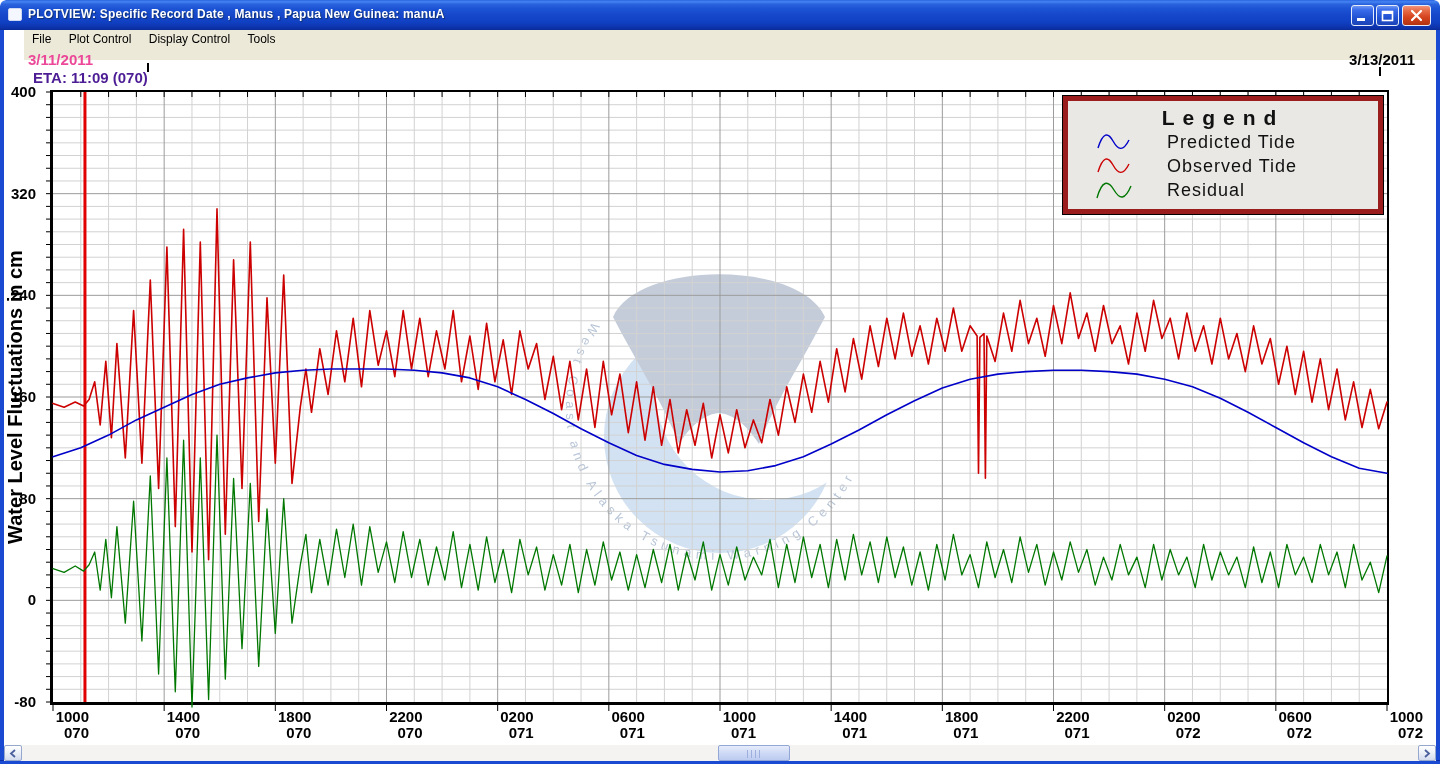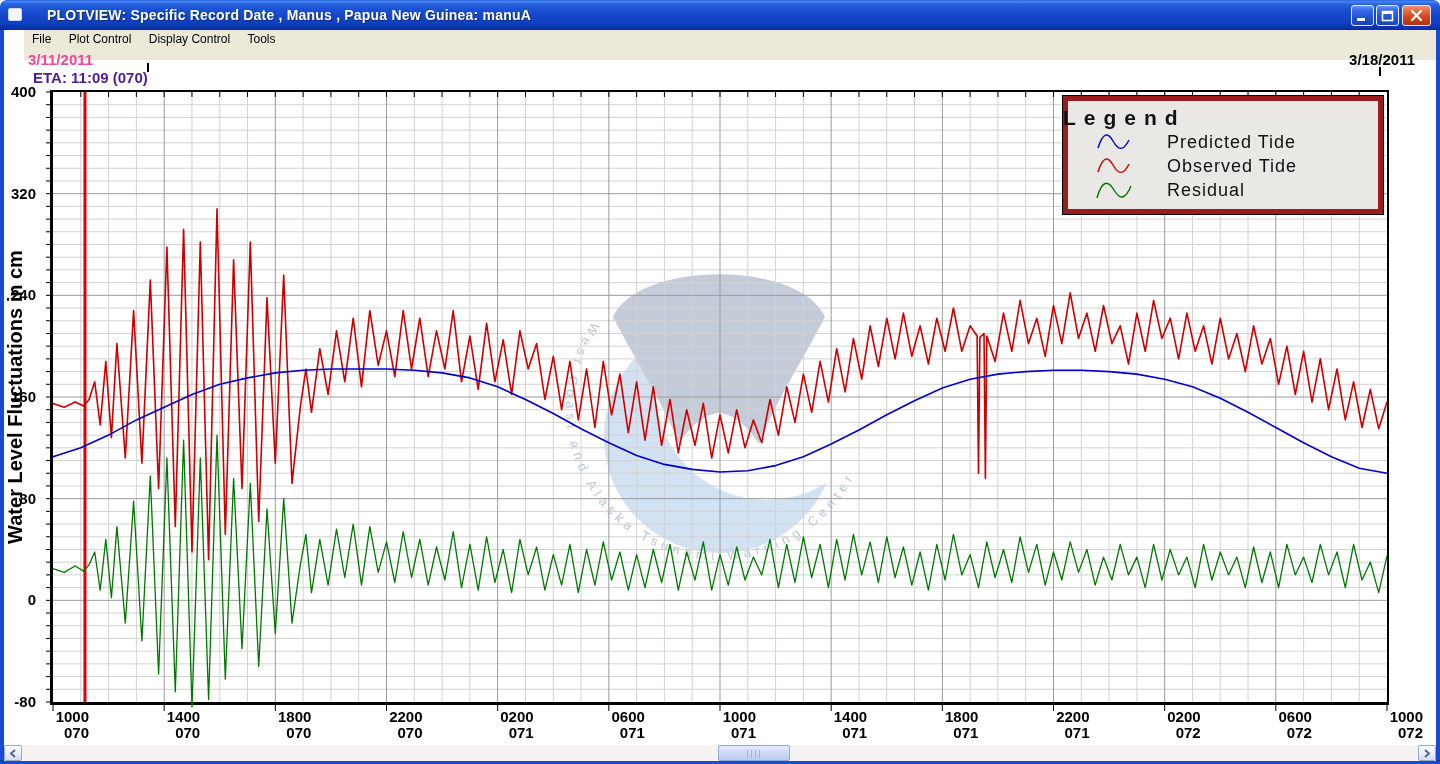--- a/index.html
+++ b/index.html
@@ -4,21 +4,21 @@
 <style>
   html,body{margin:0;padding:0;background:#ffffff;}
   *{box-sizing:border-box;}
   body{font-family:"Liberation Sans", sans-serif;}
   #window{position:relative;width:1440px;height:764px;background:#fff;overflow:hidden;border-radius:6px 6px 0 0;}
 
   
   #titlebar{position:absolute;left:0;top:0;width:1440px;height:30px;border-radius:6px 6px 0 0;
     background:linear-gradient(180deg,#2a64e0 0%,#4484f3 6%,#2a62dd 14%,#1b52d3 30%,#1545c9 55%,#1040c2 75%,#0c2fa5 96%,#092a90 100%);}
   #win-icon{position:absolute;left:8px;top:8px;width:14px;height:13px;background:#f4f7ff;border:1px solid #cfd8f2;border-radius:2px;}
-  #win-title{position:absolute;left:28px;top:7px;color:#fff;font-size:14px;font-weight:bold;letter-spacing:.2px;text-shadow:1px 1px 1px #10306e;white-space:nowrap;margin-left:19px;}
+  #win-title{position:absolute;left:28px;top:7px;color:#fff;font-size:12px;font-weight:bold;letter-spacing:.2px;text-shadow:1px 1px 1px #10306e;white-space:nowrap;}
   .xp-btn{position:absolute;top:5px;height:21px;border-radius:3px;border:1px solid #e6ecf9;display:flex;align-items:center;justify-content:center;cursor:default;}
   .xp-blue{background:linear-gradient(180deg,#6f96f2 0%,#3a6cec 20%,#2152d2 60%,#1c44b8 100%);}
   #btn-min{right:66px;width:23px;}
   #btn-max{right:41px;width:23px;}
   #btn-close{right:9px;width:29px;background:linear-gradient(180deg,#f1927b 0%,#e66a46 25%,#d4431d 60%,#b23312 100%);}
 
   
   #menubar{position:absolute;left:4px;top:30px;width:1432px;height:30px;background:#ece9d8;font-size:12px;color:#000;margin-left:20px;}
   .menu-item{display:inline-block;padding:0 7px;line-height:18px;}
   .menu-item:first-child{padding-left:8px;}
@@ -44,21 +44,21 @@
   .x-tick-col{position:absolute;width:72px;text-align:right;font-size:15px;font-weight:bold;color:#000;line-height:16px;}
 
   
   #plot{position:absolute;left:50px;top:90px;width:1339px;height:615px;background:#fff;
     border:solid #000;border-width:2px 2px 3px 3px;}
   #plot-svg{overflow:visible;display:block;}
 
   
   #legend{position:absolute;left:1062px;top:95px;width:322px;height:120px;background:#e9e8e5;
     border:1px solid #000;box-shadow:inset 0 0 0 5px #9b1c1c;padding:8px 0 0 0;}
-  #legend-title{text-align:left;font-size:21px;font-weight:bold;letter-spacing:8px;color:#111;margin-top:2px;}
+  #legend-title{text-align:center;font-size:21px;font-weight:bold;letter-spacing:8px;color:#111;margin-top:2px;}
   .legend-row{display:flex;align-items:center;height:24px;margin-left:32px;}
   .legend-icon{width:40px;height:24px;flex:0 0 40px;}
   .legend-label{margin-left:32px;font-size:18px;letter-spacing:1px;color:#111;white-space:nowrap;}
 
   
   #hscroll{position:absolute;left:4px;top:744px;width:1432px;height:17px;background:#f4f3f1;border-top:1px solid #fff;}
   .scroll-btn{position:absolute;top:0;width:18px;height:16px;border:1px solid #97a8cf;border-radius:2px;
     background:linear-gradient(180deg,#ffffff 0%,#f0f3f9 40%,#d3dbee 100%);display:flex;align-items:center;justify-content:center;}
   #scroll-left{left:0;}
   #scroll-right{right:0;}
@@ -98,21 +98,21 @@
     <span class="menu-item">Plot Control</span>
     <span class="menu-item">Display Control</span>
     <span class="menu-item">Tools</span>
   </div>
 
   <div class="win-border" id="border-left"></div>
   <div class="win-border" id="border-right"></div>
   <div class="win-border" id="border-bottom"></div>
 
   <div id="date-left">3/11/2011</div>
-  <div id="date-right">3/18/2011</div>
+  <div id="date-right">3/13/2011</div>
   <div id="eta-label">ETA: 11:09 (070)</div>
   <div class="date-tick" id="date-tick-left"></div>
   <div class="date-tick" id="date-tick-right"></div>
 
   <div id="y-axis-title">Water Level Fluctuations in cm</div>
 
   <div id="y-axis-labels">
       <div class="y-tick-label" style="top: 83px;">400</div>
       <div class="y-tick-label" style="top: 184.667px;">320</div>
       <div class="y-tick-label" style="top: 286.333px;">240</div>

